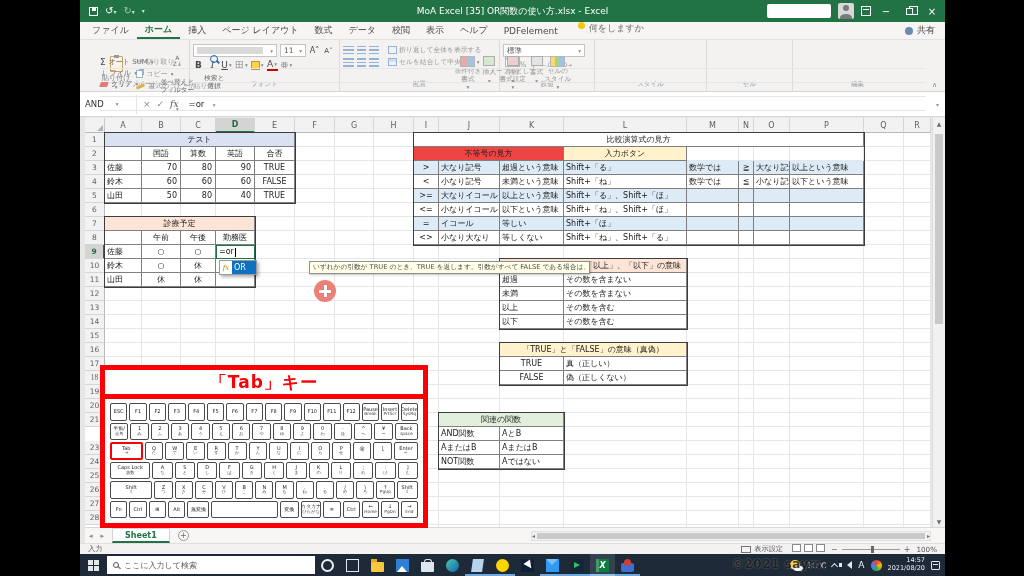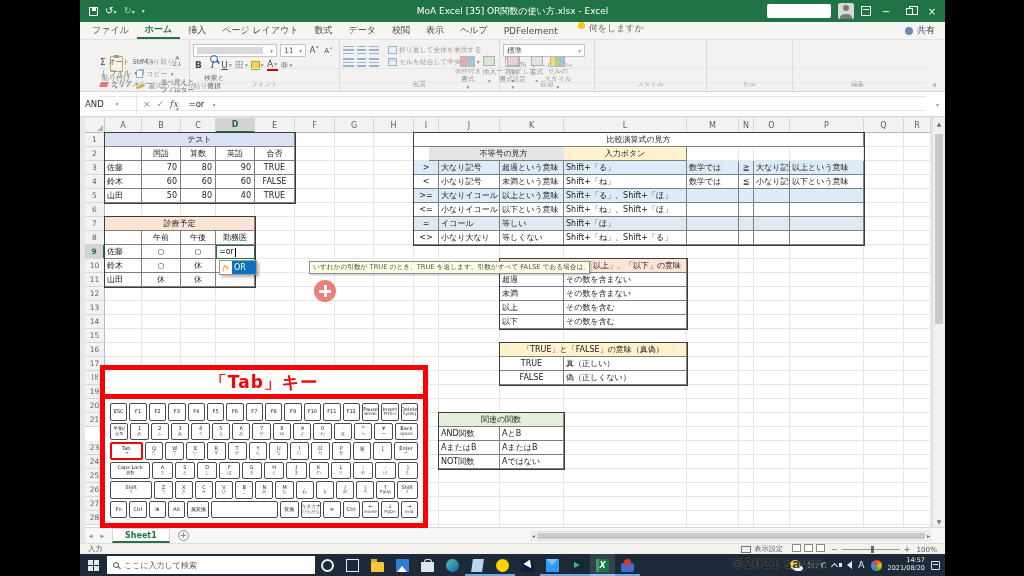--- a/index.html
+++ b/index.html
@@ -521,21 +521,21 @@
       <div class="cell al-l edit" style="left: 131px; top: 127px; width: 39px; height: 14px;">=or<span class="caret"></span></div>
       <div class="cell al-l" style="left: 20px; top: 141px; width: 37px; height: 14px; background: rgb(255, 255, 255);">鈴木</div>
       <div class="cell al-c" style="left: 57px; top: 141px; width: 39px; height: 14px; background: rgb(255, 255, 255);">○</div>
       <div class="cell al-c" style="left: 96px; top: 141px; width: 35px; height: 14px; background: rgb(255, 255, 255);">休</div>
       <div class="cell al-c" style="left: 131px; top: 141px; width: 39px; height: 14px; background: rgb(255, 255, 255);"></div>
       <div class="cell al-l" style="left: 20px; top: 155px; width: 37px; height: 14px; background: rgb(255, 255, 255);">山田</div>
       <div class="cell al-c" style="left: 57px; top: 155px; width: 39px; height: 14px; background: rgb(255, 255, 255);">休</div>
       <div class="cell al-c" style="left: 96px; top: 155px; width: 35px; height: 14px; background: rgb(255, 255, 255);">休</div>
       <div class="cell al-c" style="left: 131px; top: 155px; width: 39px; height: 14px; background: rgb(255, 255, 255);"></div>
       <div class="cell al-c" style="left: 329px; top: 15px; width: 450px; height: 14px; background: rgb(255, 255, 255);">比較演算式の見方</div>
-      <div class="cell al-c" style="left: 344px; top: 29px; width: 150px; height: 14px; background: #e5e5e5;">不等号の見方</div>
+      <div class="cell al-c" style="left: 329px; top: 29px; width: 150px; height: 14px; background: #ef4444;">不等号の見方</div>
       <div class="cell al-c" style="left: 479px; top: 29px; width: 123px; height: 14px; background: rgb(255, 242, 204);">入力ボタン</div>
       <div class="cell al-c" style="left: 329px; top: 43px; width: 25px; height: 14px; background: rgb(221, 235, 247);">&gt;</div>
       <div class="cell al-l" style="left: 354px; top: 43px; width: 61px; height: 14px; background: rgb(221, 235, 247);">大なり記号</div>
       <div class="cell al-l" style="left: 415px; top: 43px; width: 64px; height: 14px; background: rgb(221, 235, 247);">超過という意味</div>
       <div class="cell al-l" style="left: 479px; top: 43px; width: 123px; height: 14px; background: rgb(221, 235, 247);">Shift+「る」</div>
       <div class="cell al-l" style="left: 602px; top: 43px; width: 52px; height: 14px; background: rgb(221, 235, 247);">数学では</div>
       <div class="cell al-c" style="left: 654px; top: 43px; width: 15px; height: 14px; background: rgb(221, 235, 247);">≧</div>
       <div class="cell al-l" style="left: 669px; top: 43px; width: 36px; height: 14px; background: rgb(221, 235, 247);">大なり記号</div>
       <div class="cell al-l" style="left: 705px; top: 43px; width: 74px; height: 14px; background: rgb(221, 235, 247);">以上という意味</div>
       <div class="cell al-c" style="left: 329px; top: 57px; width: 25px; height: 14px; background: rgb(255, 255, 255);">&lt;</div>

